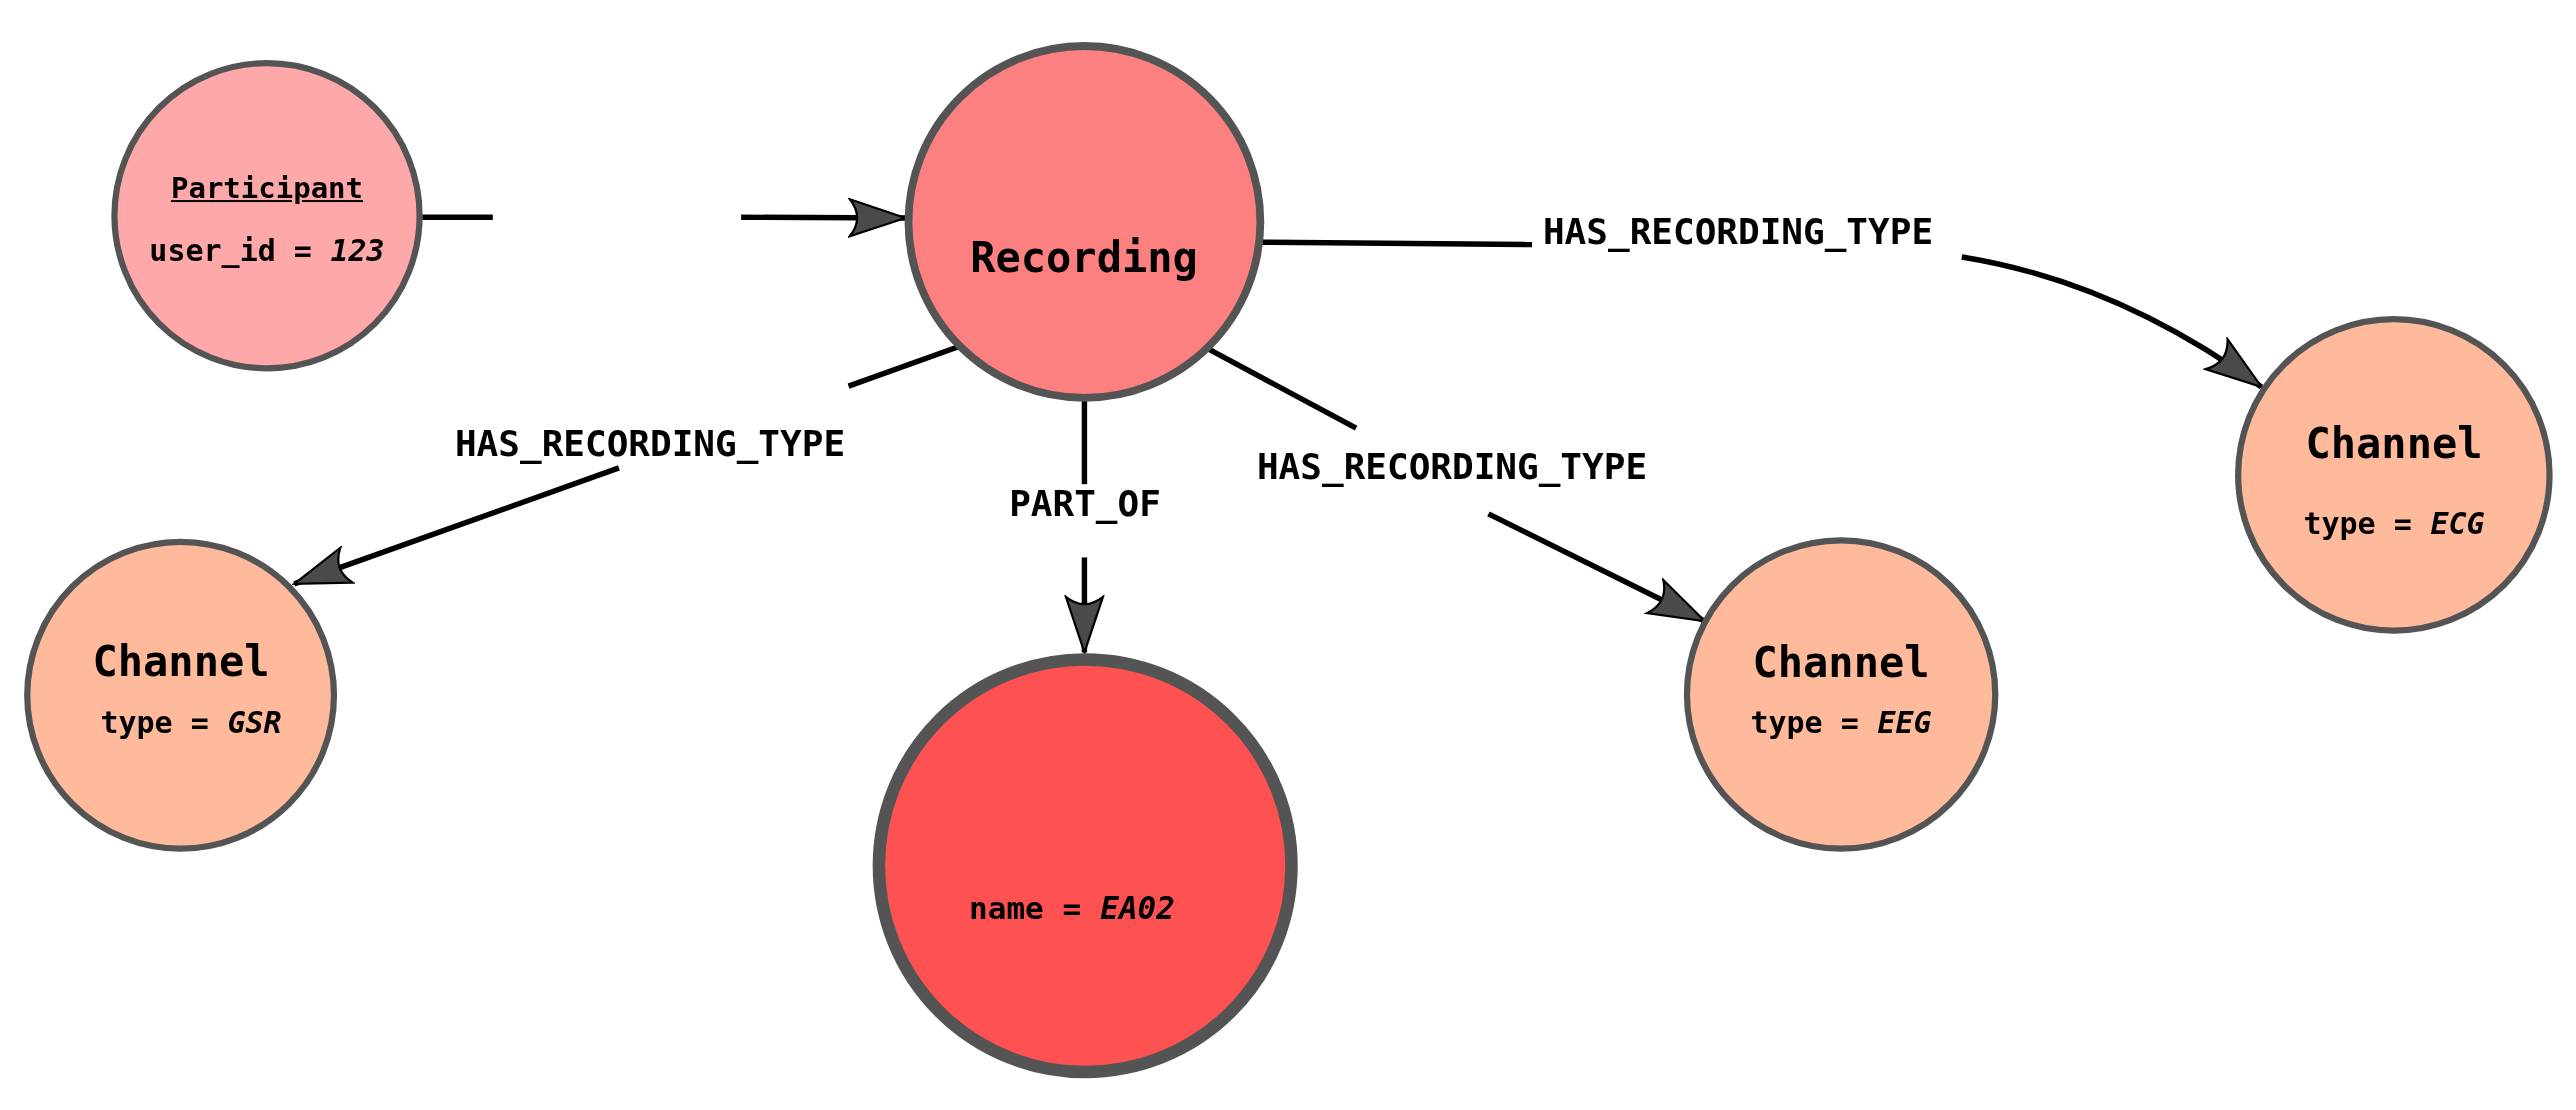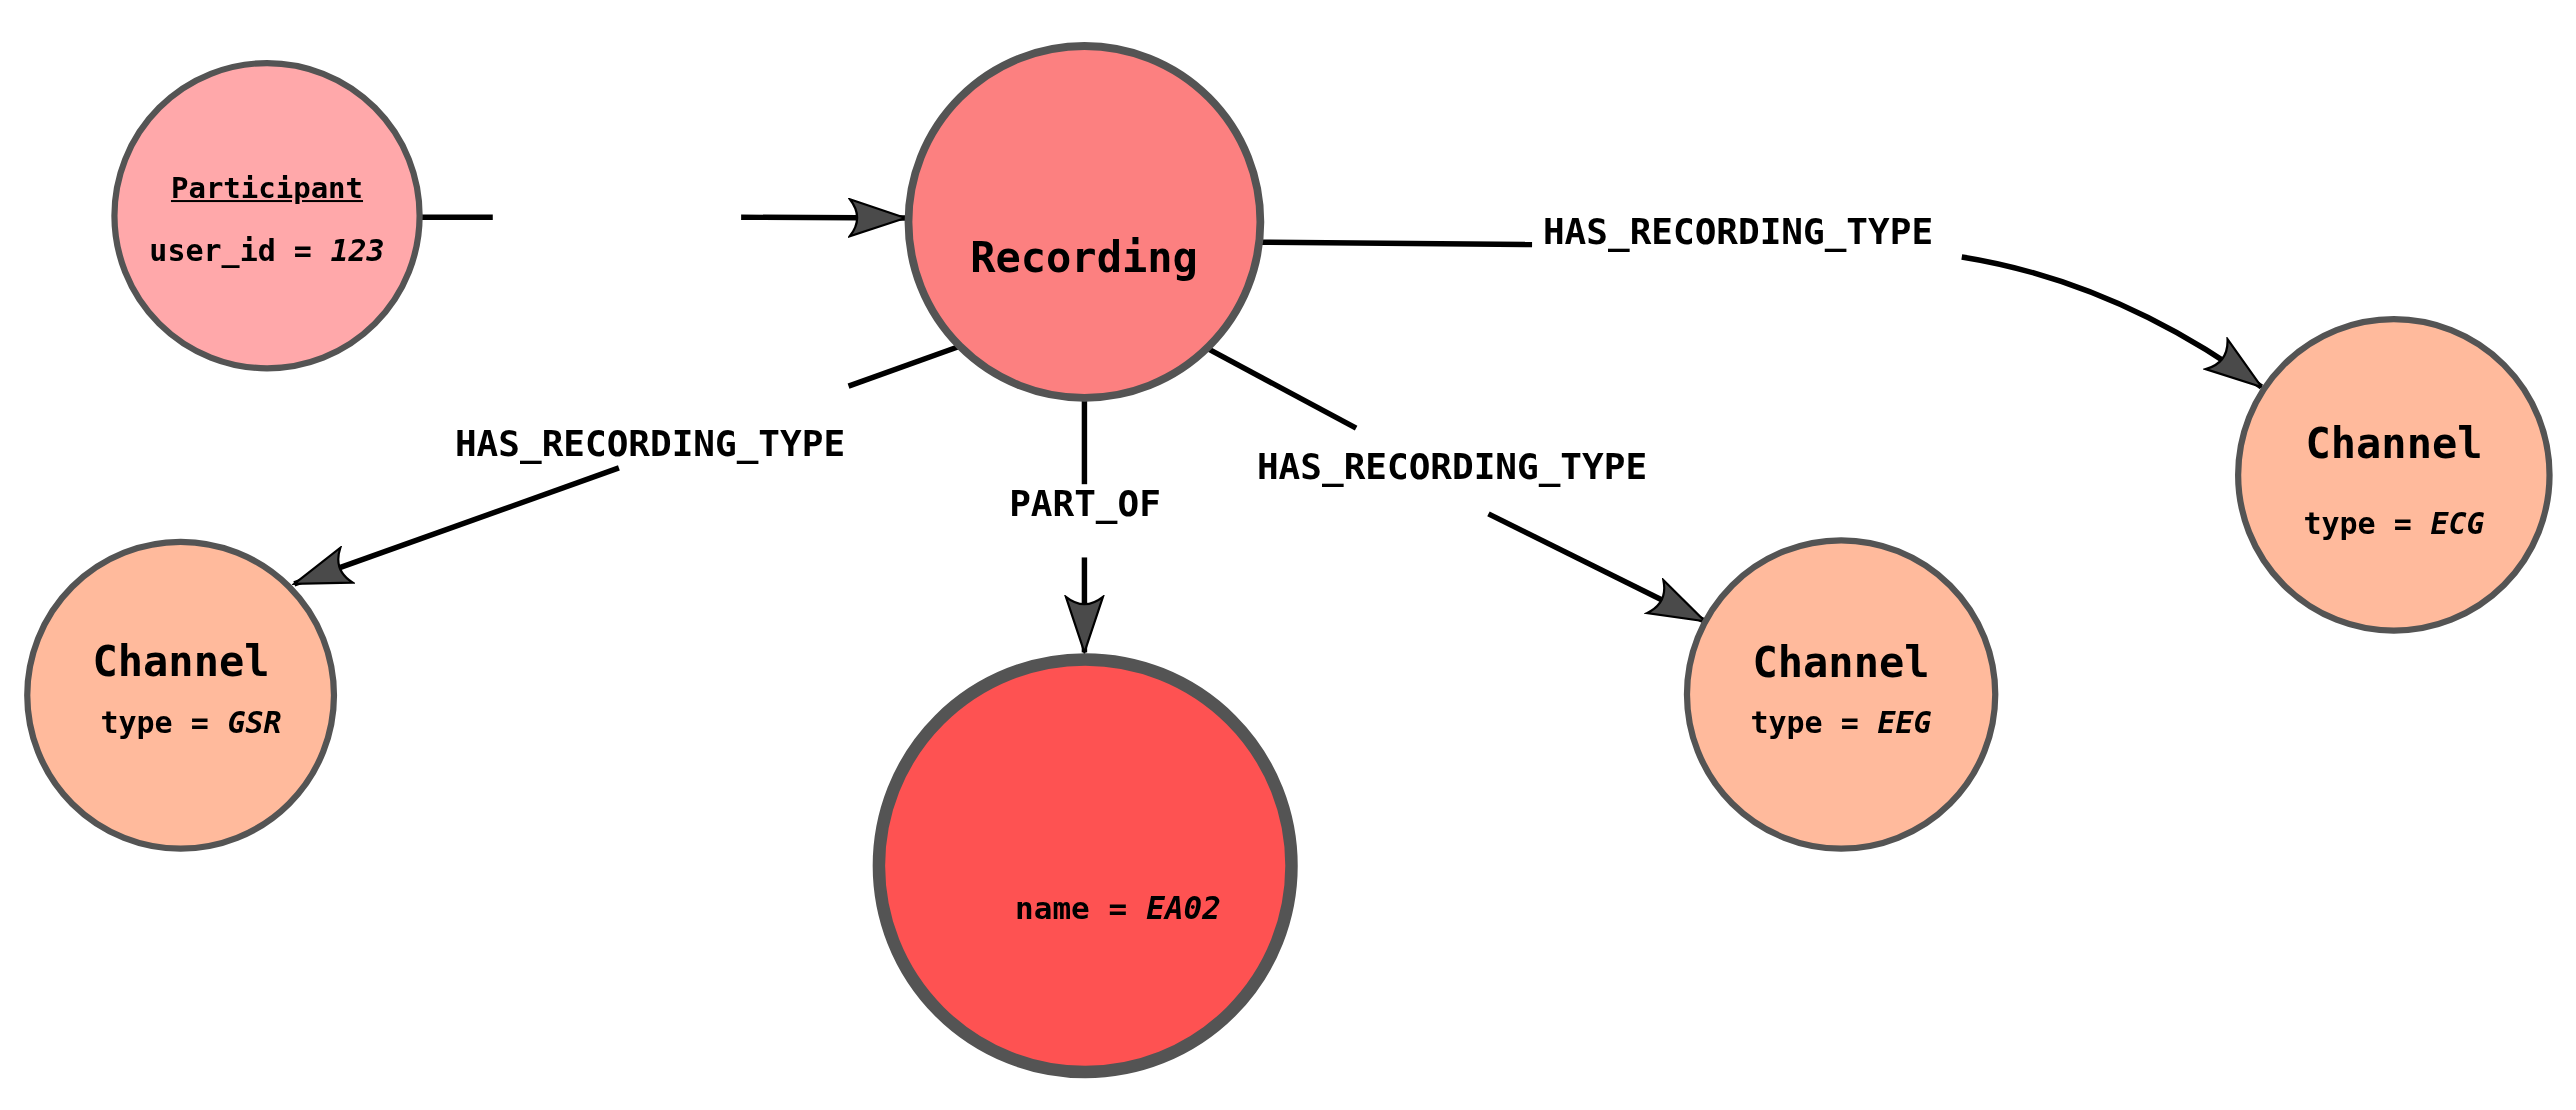--- a/index.html
+++ b/index.html
@@ -90,21 +90,21 @@
     <span class="pkey">user_id =</span><span class="pval">123</span>
   </div>
 
   <div class="overlay-label node-label" style="left:1084px; top:219px;margin-top:39px;">Recording</div>
 
   <div class="overlay-label node-label" style="left:181px; top:662px;">Channel</div>
   <div class="overlay-label node-props" style="left:191px; top:722px;">
     <span class="pkey">type =</span><span class="pval">GSR</span>
   </div>
 
-  <div class="overlay-label node-props big" style="left:1118px; top:908px;">
+  <div class="overlay-label node-props big" style="left:1072px; top:908px;">
     <span class="pkey">name =</span><span class="pval">EA02</span>
   </div>
 
   <div class="overlay-label node-label" style="left:1841px; top:663px;">Channel</div>
   <div class="overlay-label node-props" style="left:1841px; top:722px;">
     <span class="pkey">type =</span><span class="pval">EEG</span>
   </div>
 
   <div class="overlay-label node-label" style="left:2394px; top:444px;">Channel</div>
   <div class="overlay-label node-props" style="left:2394px; top:503px;margin-top:20px;">

